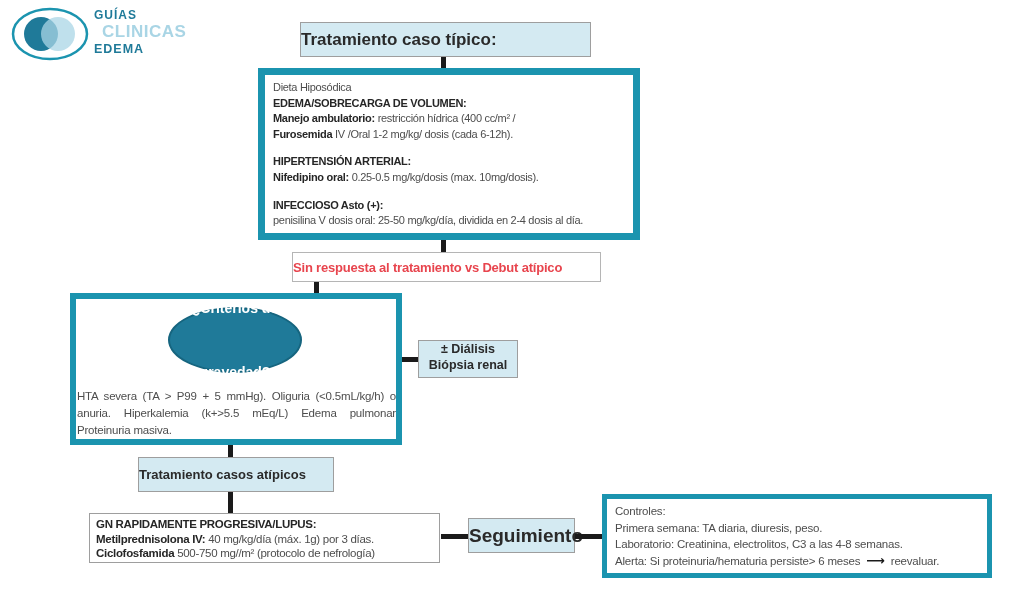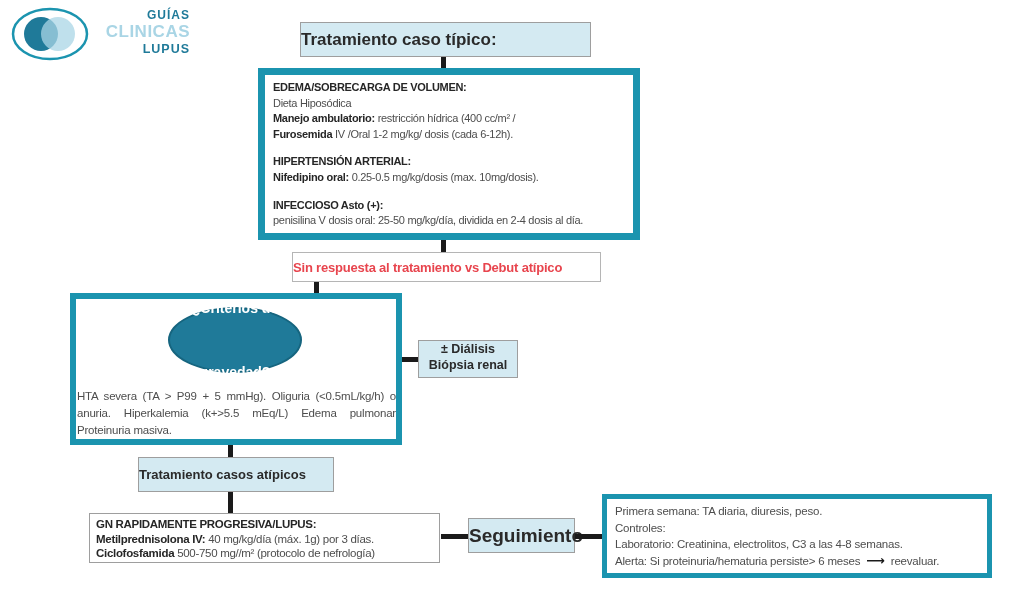--- a/index.html
+++ b/index.html
@@ -2,21 +2,21 @@
 <html><head>
 <meta charset="utf-8">
 <style>
   html,body{margin:0;padding:0;background:#ffffff;}
   .canvas{position:relative;width:1024px;height:614px;background:#ffffff;overflow:hidden;
           font-family:"Liberation Sans","DejaVu Sans",sans-serif;color:#2a2a2a;}
 
   
   .logo{position:absolute;left:10px;top:6px;width:170px;height:58px;}
   .logo-mark{position:absolute;left:0;top:0;}
-  .logo-text{position:absolute;left:84px;top:3px;width:96px;text-align:right;line-height:1;}
+  .logo-text{position:absolute;left:84px;top:3px;width:96px;text-align:left;line-height:1;}
   .logo-guias{font-size:12px;font-weight:bold;color:#1f7a99;letter-spacing:1px;}
   .logo-clinicas{font-size:17px;font-weight:bold;color:#a9d5e5;letter-spacing:.5px;margin-top:2px;margin-left:8px;}
   .logo-svpp{font-size:12.5px;font-weight:bold;color:#1f7a99;letter-spacing:1px;margin-top:3px;}
 
   
   .bluebox{position:absolute;background:#d4eaf2;border:1px solid #9e9e9e;box-sizing:border-box;
            display:flex;align-items:center;text-align:center;font-weight:bold;}
   .whitebox{position:absolute;background:#ffffff;box-sizing:border-box;}
   .tealborder{border:7px solid #1b94af;}
   .conn{position:absolute;background:#1a1a1a;}
@@ -61,35 +61,35 @@
     <div class="logo-mark">
       <svg width="80" height="56" viewBox="0 0 80 56">
         <ellipse cx="40" cy="28" rx="37" ry="25" fill="none" stroke="#1b94af" stroke-width="2.5"></ellipse>
         <circle cx="31" cy="28" r="17" fill="#1f7a99"></circle>
         <circle cx="48" cy="28" r="17" fill="#a9d5e5" fill-opacity="0.75"></circle>
       </svg>
     </div>
     <div class="logo-text">
       <div class="logo-guias">GUÍAS</div>
       <div class="logo-clinicas">CLINICAS</div>
-      <div class="logo-svpp">LUPUS</div>
+      <div class="logo-svpp">EDEMA</div>
     </div>
   </div>
 
   <div class="bluebox title-box">
     <span>Tratamiento caso típico:</span>
   </div>
 
   <div class="conn" style="left:441px;top:57px;width:5px;height:11px;"></div>
   <div class="conn" style="left:441px;top:240px;width:5px;height:12px;"></div>
   <div class="conn" style="left:314px;top:282px;width:5px;height:11px;"></div>
 
   <div class="whitebox tealborder treatment-box">
+    <div class="tline">Dieta Hiposódica</div>
     <div class="tline"><b>EDEMA/SOBRECARGA DE VOLUMEN:</b></div>
-    <div class="tline">Dieta Hiposódica</div>
     <div class="tline"><b>Manejo ambulatorio:</b><span> restricción hídrica (400 cc/m² /</span></div>
     <div class="tline"><b>Furosemida</b><span> IV /Oral 1-2 mg/kg/ dosis (cada 6-12h).</span></div>
     <div class="spacer"></div>
     <div class="tline"><b>HIPERTENSIÓN ARTERIAL:</b></div>
     <div class="tline"><b>Nifedipino oral:</b><span> 0.25-0.5 mg/kg/dosis (max. 10mg/dosis).</span></div>
     <div class="spacer"></div>
     <div class="tline"><b>INFECCIOSO Asto (+):</b></div>
     <div class="tline">penisilina V dosis oral: 25-50 mg/kg/día, dividida en 2-4 dosis al día.</div>
   </div>
 
@@ -122,22 +122,22 @@
     <div class="tline"><b>Ciclofosfamida</b><span> 500-750 mg//m² (protocolo de nefrología)</span></div>
   </div>
 
   <div class="conn" style="left:441px;top:534px;width:27px;height:5px;"></div>
   <div class="bluebox followup-box">
     <span>Seguimiento</span>
   </div>
   <div class="conn" style="left:575px;top:534px;width:27px;height:5px;"></div>
 
   <div class="whitebox controls-box">
+    <div class="cline">Controles:</div>
     <div class="cline">Primera semana: TA diaria, diuresis, peso.</div>
-    <div class="cline">Controles:</div>
     <div class="cline">Laboratorio: Creatinina, electrolitos, C3 a las 4-8 semanas.</div>
     <div class="cline">
       <span>Alerta: Si proteinuria/hematuria persiste&gt; 6 meses</span>
       <span class="arrow">⟶</span>
       <span>reevaluar.</span>
     </div>
   </div>
 
 </div>
 

